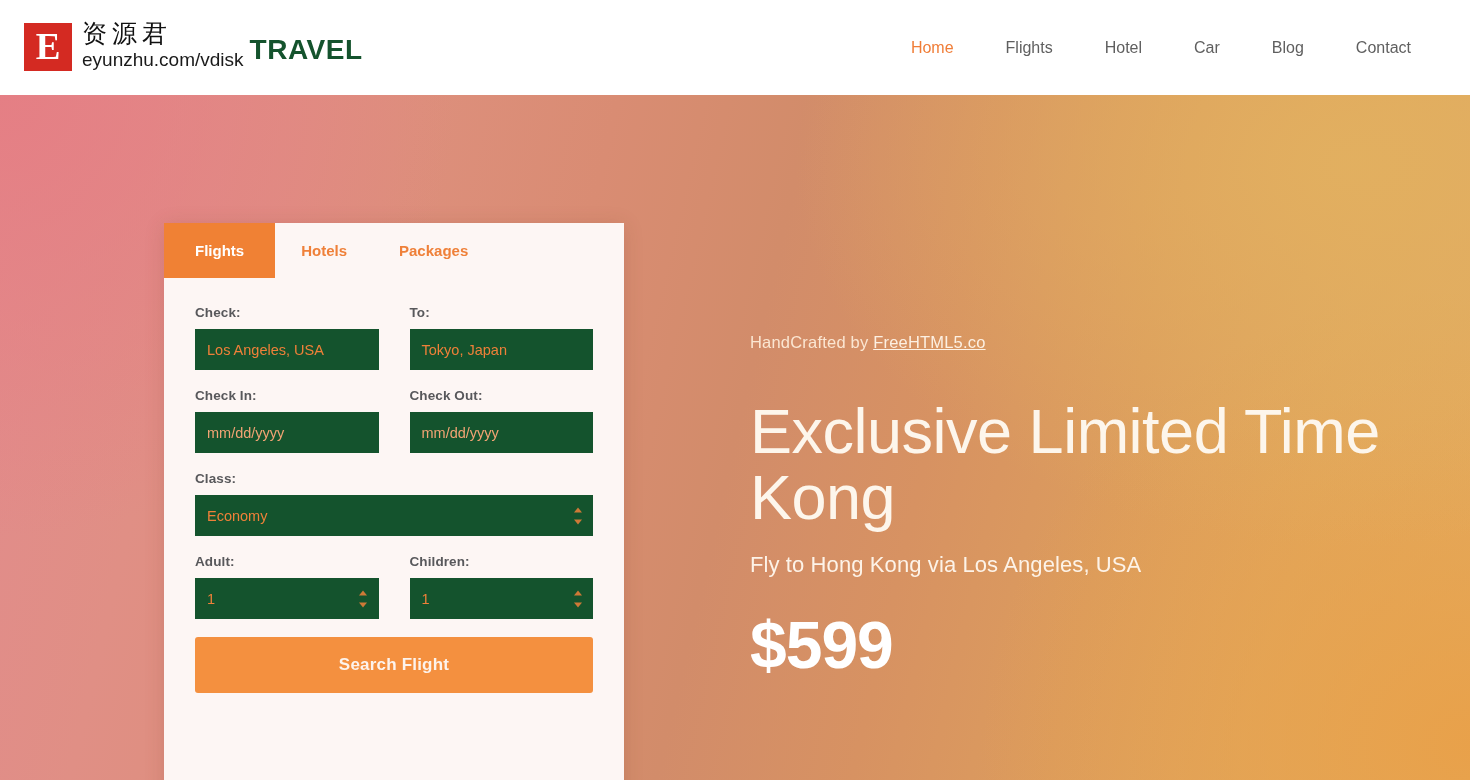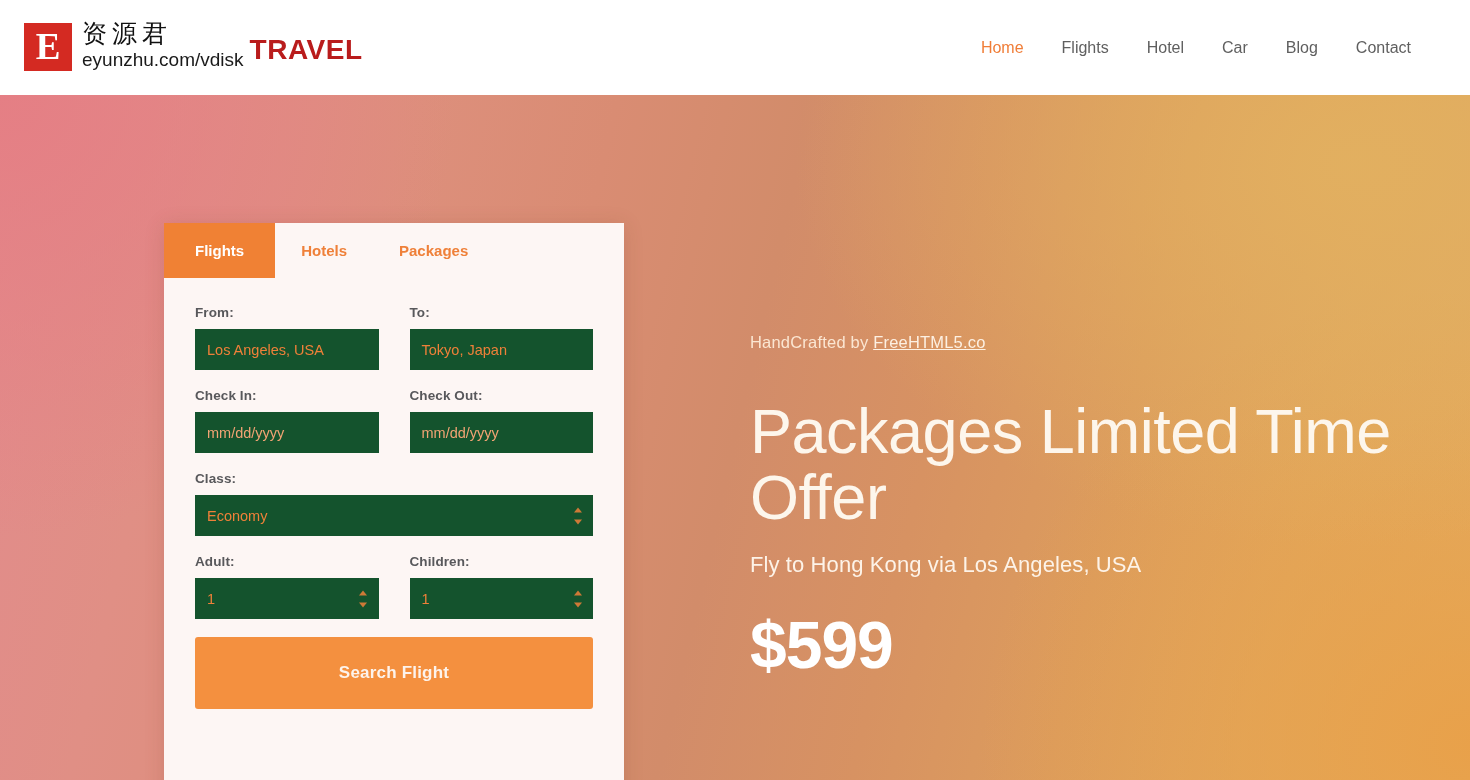--- a/index.html
+++ b/index.html
@@ -60,32 +60,32 @@
     font-size:19px;
     color:#1a1a1a;
     line-height:22px;
     font-weight:500;
     margin-top:1px;
   }
   .brand-word{
     margin-left:6px;
     font-size:28px;
     font-weight:bold;
-    color:#b91c1c;
+    color:#14532d;
     letter-spacing:0.5px;
     align-self:center;
     padding-top:6px;
   }
 
   .nav{
     position:absolute;
     right:40px; top:0;
     height:95px;
     display:flex; align-items:center;
-    gap:0;
+    gap:14px;
   }
   .nav-item{
     position:relative;
     font-size:16px;
     color:#5f5f5f;
     padding:0 19px;
     line-height:95px;
     white-space:nowrap;
     cursor:pointer;
     text-decoration:none;
@@ -199,21 +199,21 @@
     width:0; height:0;
     border-left:4.5px solid transparent;
     border-right:4.5px solid transparent;
   }
   .stepper i.up{ border-bottom:5px solid #ef8039; }
   .stepper i.dn{ border-top:5px solid #ef8039; }
 
   .search-btn{
     display:block;
     width:100%;
-    height:72px;
+    height:56px;
     margin-top:10px;
     background:#f4903f;
     border:none;
     color:#fdf3ec;
     font-size:17px;
     font-weight:bold;
     font-family:"Liberation Sans", sans-serif;
     border-radius:3px;
     cursor:pointer;
     letter-spacing:0.2px;
@@ -292,21 +292,21 @@
     <div class="tabs">
       <div class="tab active"><span>Flights</span></div>
       <div class="tab"><span>Hotels</span></div>
       <div class="tab"><span>Packages</span></div>
     </div>
 
     <div class="form">
 
       <div class="row">
         <div class="field">
-          <label class="flabel">From:</label>
+          <label class="flabel">Check:</label>
           <div class="fbox">Los Angeles, USA</div>
         </div>
         <div class="field">
           <label class="flabel">To:</label>
           <div class="fbox">Tokyo, Japan</div>
         </div>
       </div>
 
       <div class="row">
         <div class="field">
@@ -354,18 +354,18 @@
           </div>
         </div>
       </div>
 
       <button class="search-btn">Search Flight</button>
     </div>
   </div>
 
   <div class="hero-text">
     <div class="handcrafted"><span>HandCrafted by </span><a>FreeHTML5.co</a></div>
-    <h1 class="hero-h1">Packages Limited Time Offer</h1>
+    <h1 class="hero-h1">Exclusive Limited Time Kong</h1>
     <div class="hero-sub">Fly to Hong Kong via Los Angeles, USA</div>
     <div class="hero-price">$599</div>
   </div>
 
 </div>
 
 </body></html>

